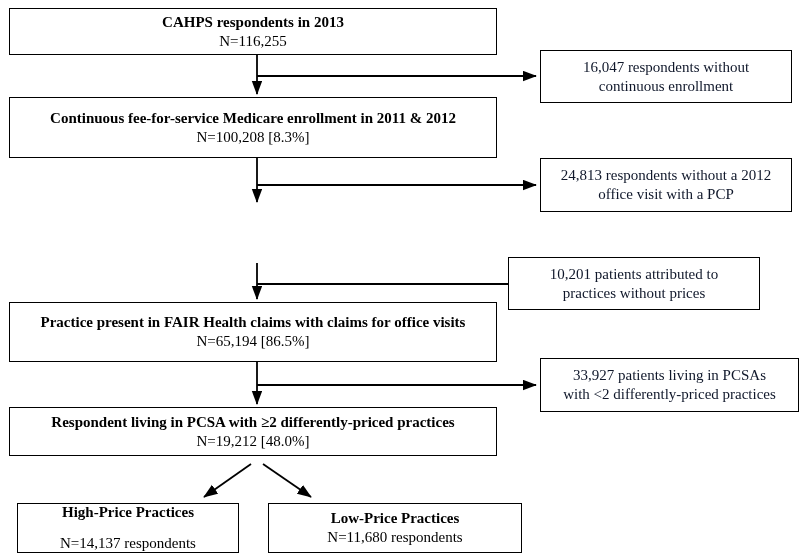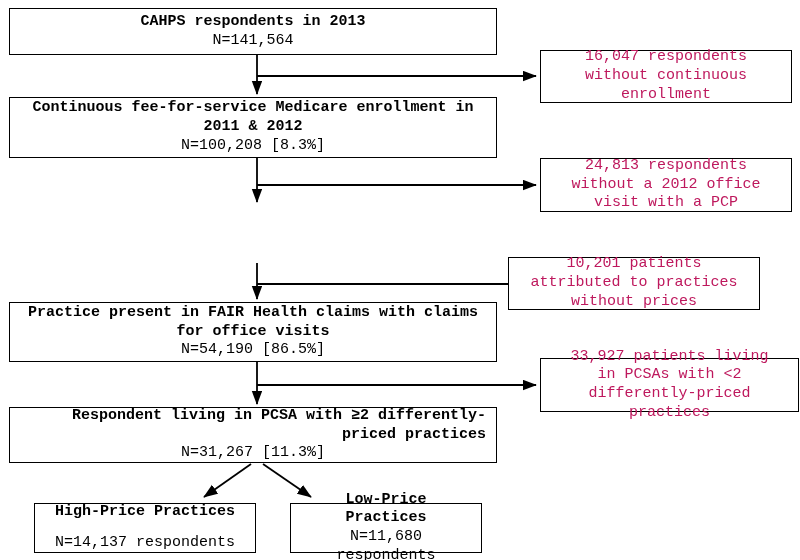--- a/index.html
+++ b/index.html
@@ -7,21 +7,20 @@
     padding: 0;
     background: #ffffff;
     font-family: "Liberation Serif", "DejaVu Serif", serif;
   }
   .canvas {
     position: relative;
     width: 800px;
     height: 560px;
     background: #ffffff;
     overflow: hidden;
-    font-family: Liberation Mono, monospace;
   }
   .arrows {
     position: absolute;
     left: 0;
     top: 0;
     width: 800px;
     height: 560px;
     pointer-events: none;
   }
   .box {
@@ -42,21 +41,21 @@
     font-size: 15px;
     color: #000000;
   }
   .box .nline {
     font-weight: normal;
     font-size: 15px;
     color: #000000;
   }
   .box.side {
     font-size: 15px;
-    color: #be185d;
+    color: #0f172a;
     padding: 2px 18px;
   }
 </style>
 </head>
 <body>
 
 <div class="canvas">
 
   <svg class="arrows" viewBox="0 0 800 560" xmlns="http://www.w3.org/2000/svg">
     <defs>
@@ -74,58 +73,58 @@
     <path d="M257,185 L536,185" stroke="#000" stroke-width="1.8" fill="none" marker-end="url(#ah)"></path>
     <path d="M257,284 L536,284" stroke="#000" stroke-width="1.8" fill="none" marker-end="url(#ah)"></path>
     <path d="M257,385 L536,385" stroke="#000" stroke-width="1.8" fill="none" marker-end="url(#ah)"></path>
 
     <path d="M251,464 L204,497" stroke="#000" stroke-width="1.8" fill="none" marker-end="url(#ah)"></path>
     <path d="M263,464 L311,497" stroke="#000" stroke-width="1.8" fill="none" marker-end="url(#ah)"></path>
   </svg>
 
   <div class="box main" style="left:9px; top:8px; width:488px; height:47px;">
     <div class="title">CAHPS respondents in 2013</div>
-    <div class="nline">N=141,564</div>
+    <div class="nline">N=116,255</div>
   </div>
 
   <div class="box main" style="left:9px; top:97px; width:488px; height:61px;">
     <div class="title">Continuous fee-for-service Medicare enrollment in 2011 &amp; 2012</div>
     <div class="nline">N=100,208 [8.3%]</div>
   </div>
 
 
   <div class="box main" style="left:9px; top:302px; width:488px; height:60px;">
     <div class="title">Practice present in FAIR Health claims with claims for office visits</div>
-    <div class="nline">N=54,190 [86.5%]</div>
+    <div class="nline">N=65,194 [86.5%]</div>
   </div>
 
-  <div class="box main" style="left:9px; top:407px; width:488px; height:56px;text-align:right;">
+  <div class="box main" style="left:9px; top:407px; width:488px; height:49px;text-align:right;">
     <div class="title">Respondent living in PCSA with ≥2 differently-priced practices</div>
-    <div class="nline">N=31,267 [11.3%]</div>
+    <div class="nline">N=19,212 [48.0%]</div>
   </div>
 
   <div class="box side" style="left:540px; top:50px; width:252px; height:53px;">
     <div>16,047 respondents without continuous enrollment</div>
   </div>
 
   <div class="box side" style="left:540px; top:158px; width:252px; height:54px;">
     <div>24,813 respondents without a 2012 office visit with a PCP</div>
   </div>
 
   <div class="box side" style="left:508px; top:257px; width:252px; height:53px;">
     <div>10,201 patients attributed to practices without prices</div>
   </div>
 
   <div class="box side" style="left:540px; top:358px; width:259px; height:54px;">
     <div>33,927 patients living in PCSAs with &lt;2 differently-priced practices</div>
   </div>
 
-  <div class="box outcome" style="left:34px; top:503px; width:222px; height:50px;gap:12px;">
+  <div class="box outcome" style="left:17px; top:503px; width:222px; height:50px;gap:12px;">
     <div class="title">High-Price Practices</div>
     <div class="nline">N=14,137 respondents</div>
   </div>
 
-  <div class="box outcome" style="left:268px; top:503px; width:192px; height:50px;margin-left:22px;">
+  <div class="box outcome" style="left:268px; top:503px; width:254px; height:50px;">
     <div class="title">Low-Price Practices</div>
     <div class="nline">N=11,680 respondents</div>
   </div>
 
 </div>
 
 </body></html>

